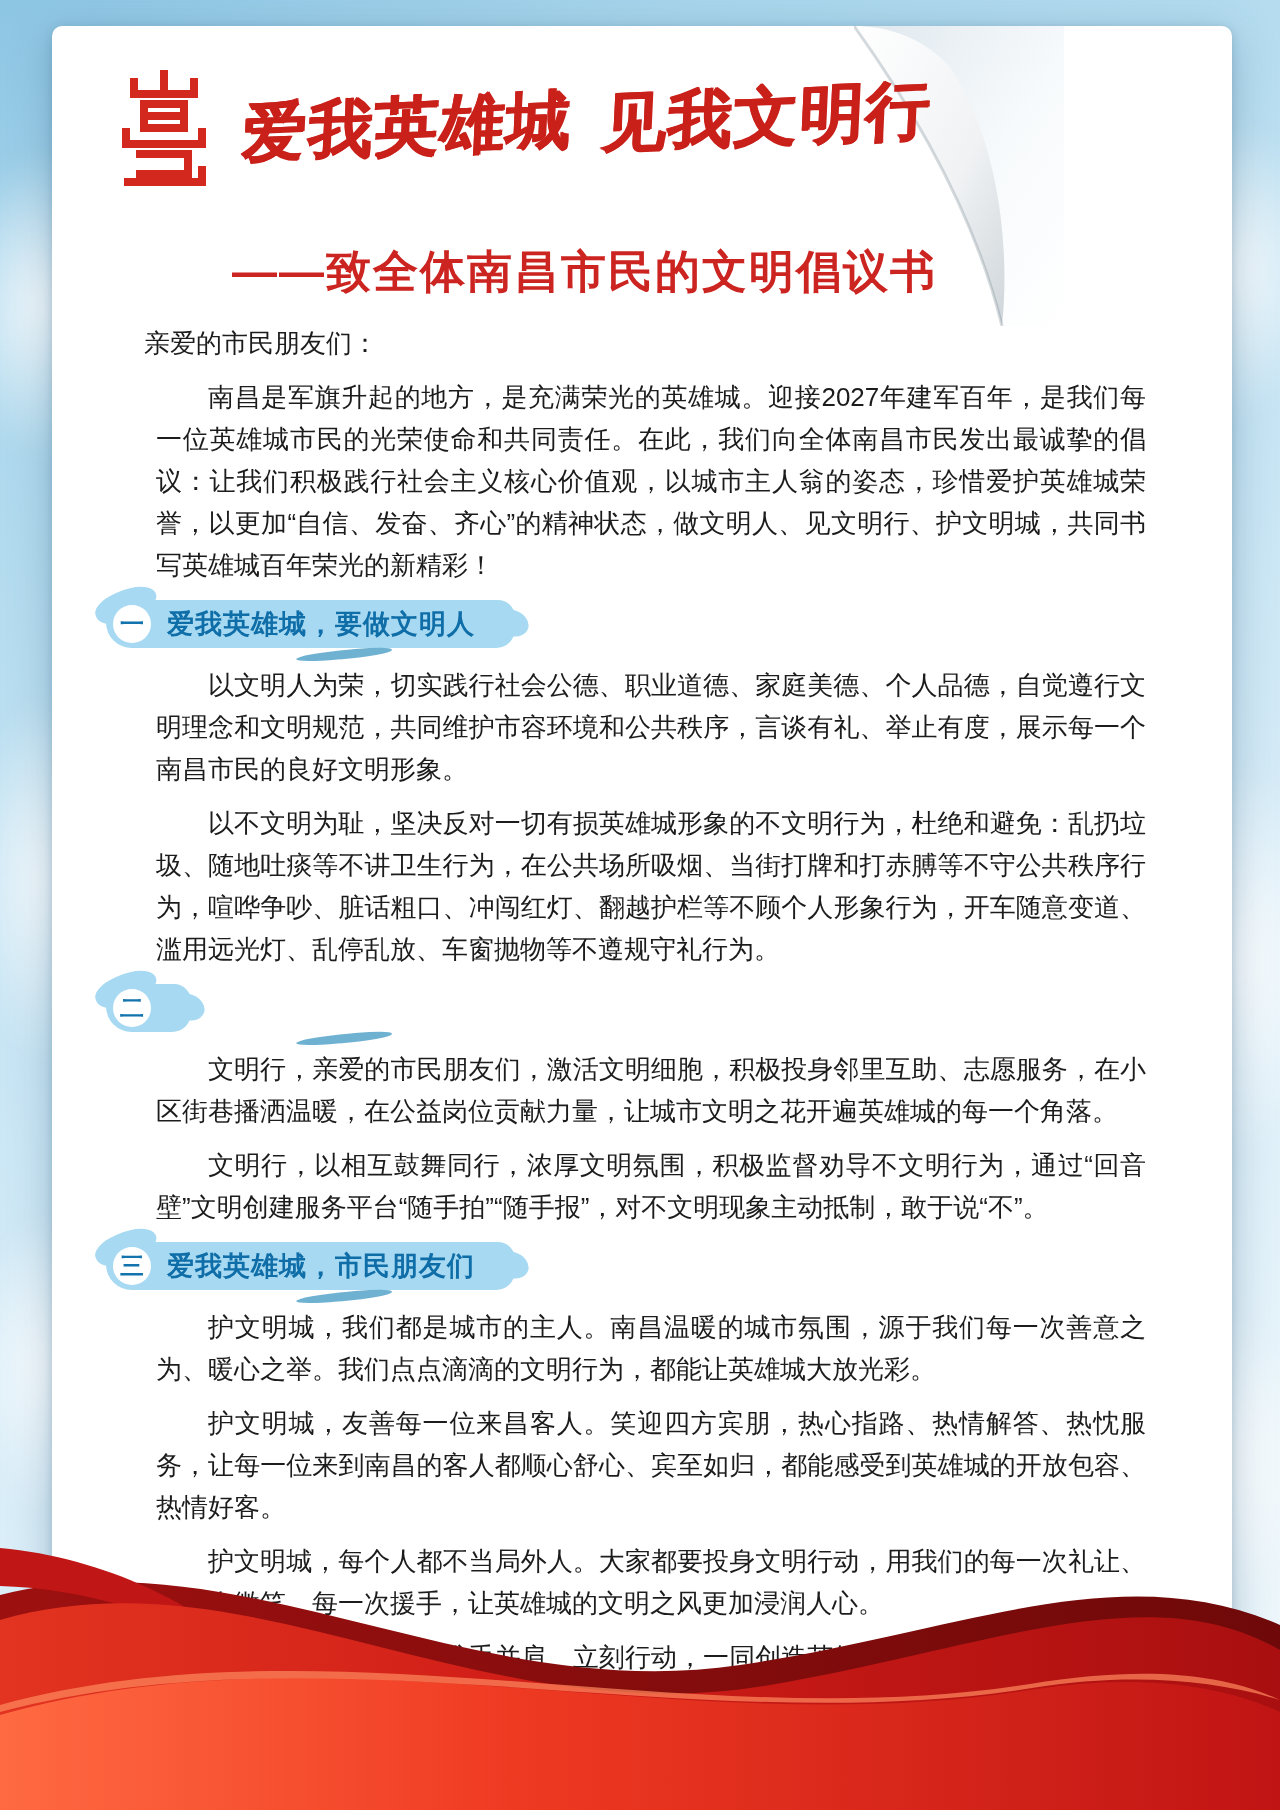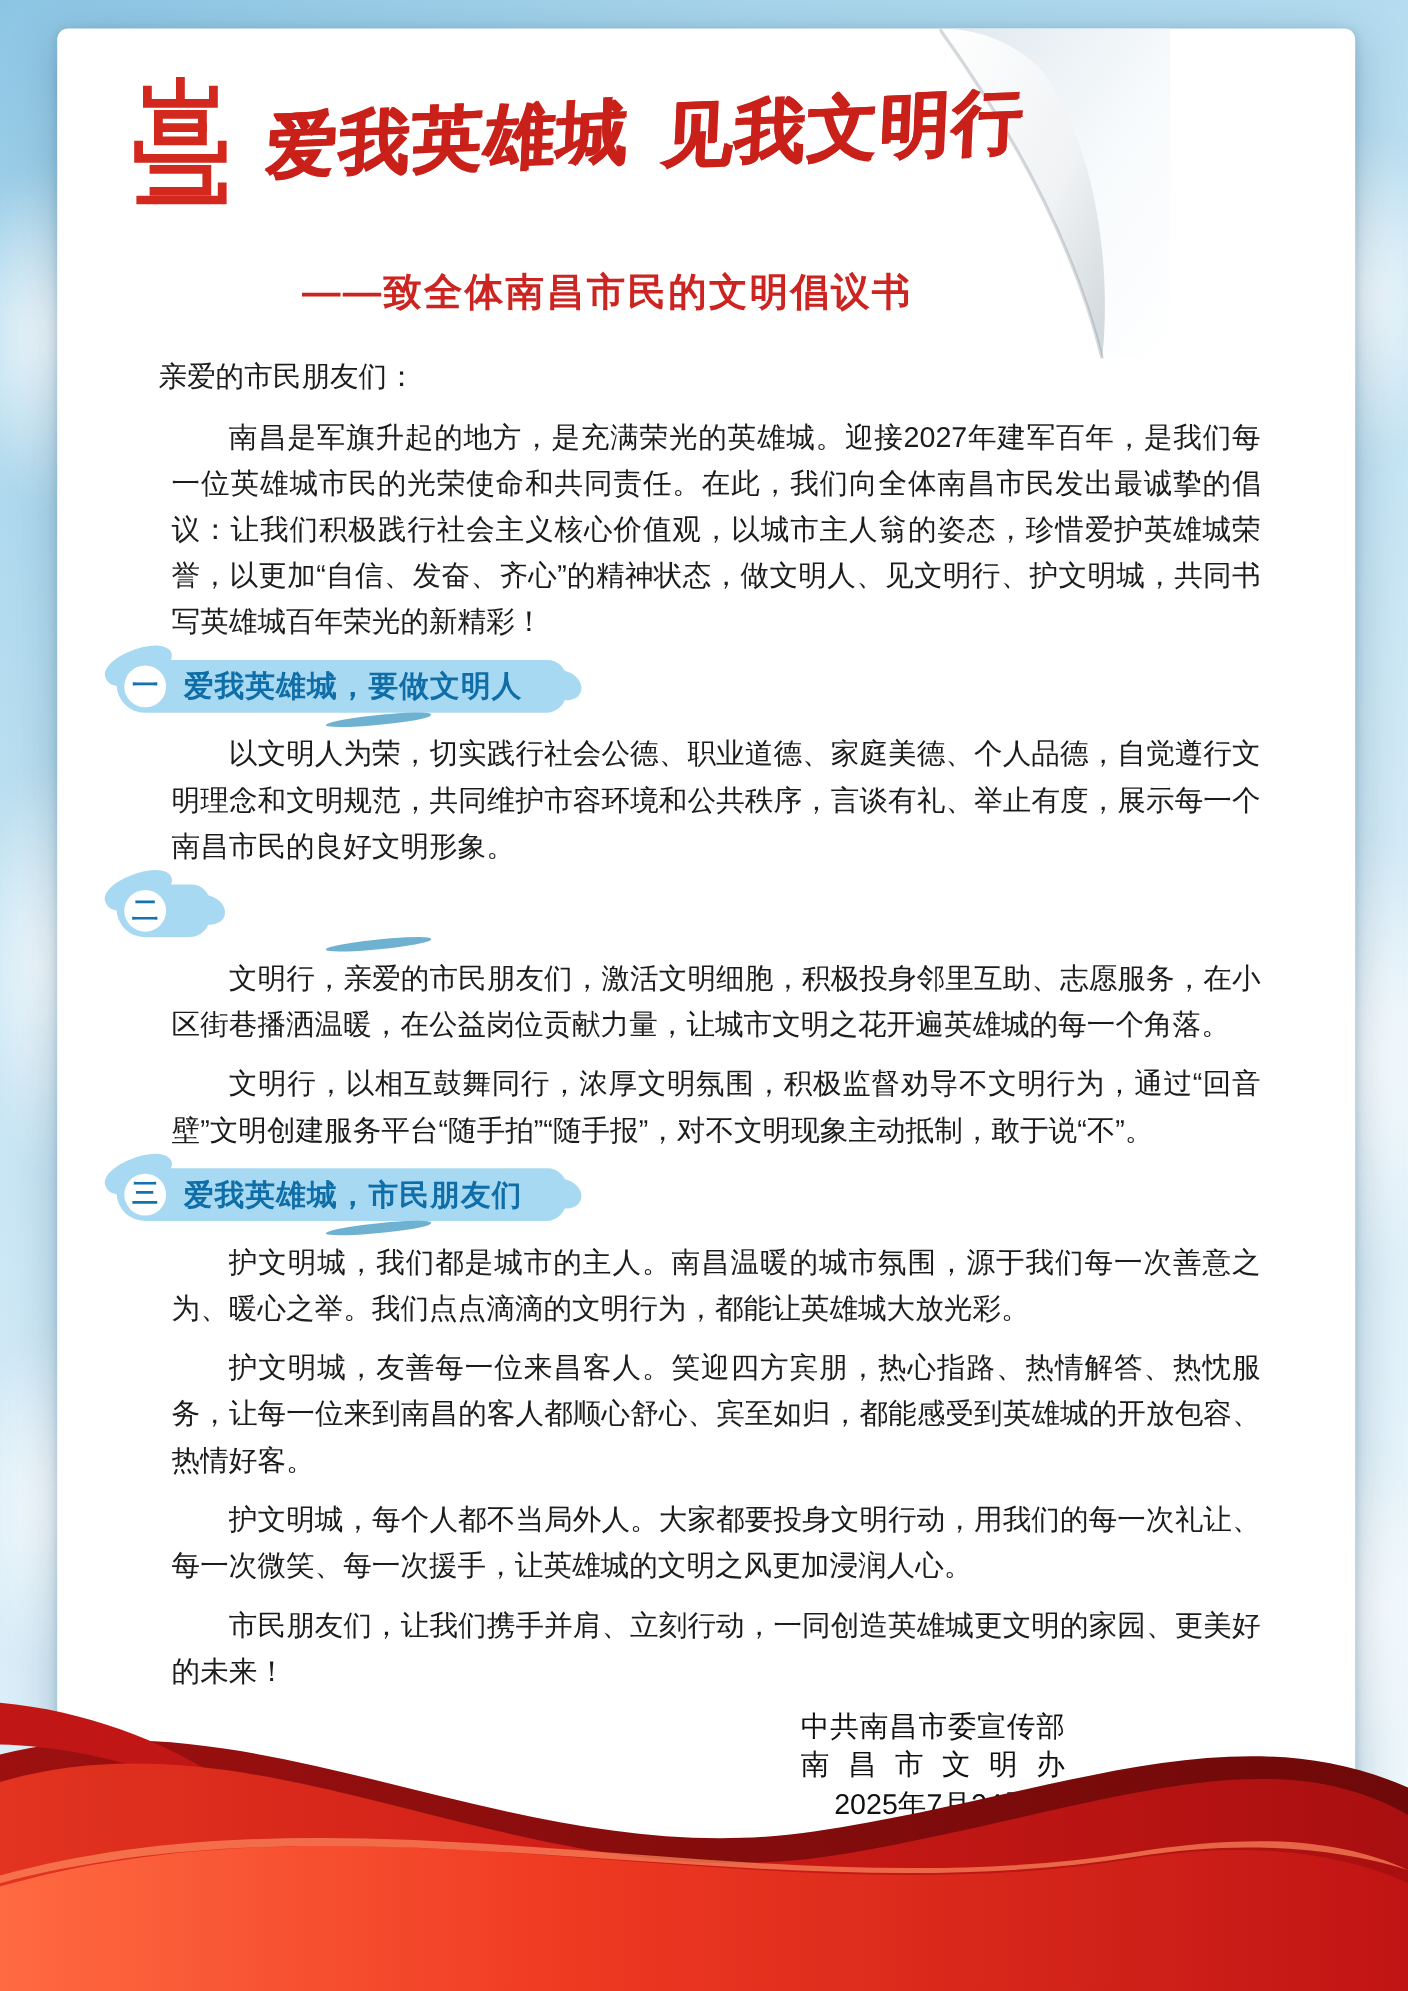--- a/index.html
+++ b/index.html
@@ -36,29 +36,29 @@
   .logo{position:absolute;left:62px;top:44px;width:100px;height:116px;}
   .title{
     position:absolute;left:190px;top:64px;width:790px;white-space:nowrap;
     color:#c9201a;font-weight:900;font-size:64px;letter-spacing:2px;
     transform:rotate(-2.4deg) skewX(-5deg);transform-origin:left center;
     text-shadow:1.5px 0 #c9201a,0 1px #c9201a;
   }
   .title .t2{display:inline-block;margin-left:30px;transform:translateY(5px);}
   .subtitle{
     position:absolute;left:180px;top:216px;width:640px;text-align:center;
-    color:#cc2420;font-weight:700;font-size:35px;letter-spacing:2px;white-space:nowrap;
+    color:#cc2420;font-weight:700;font-size:45px;letter-spacing:2px;white-space:nowrap;
   }
 
   
   .bodycol{
     position:absolute;left:92px;right:74px;top:296px;
     color:#1c1c1c;font-size:26px;line-height:42px;text-align:justify;
   }
-  .salutation{margin:0;font-family:Liberation Serif, serif;}
+  .salutation{margin:0;}
   p.para{margin:12px;text-indent:2em;}
 
   .section-head{position:relative;margin:14px 0 12px -38px;height:52px;}
   .pill{
     position:relative;display:inline-flex;align-items:center;gap:16px;
     height:48px;padding:0 40px 0 7px;background:#a7daf2;
     border-radius:26px 20px 22px 30px;
   }
   .pill::before{ 
     content:"";position:absolute;left:-12px;top:-10px;width:64px;height:30px;
@@ -147,20 +147,21 @@
     <p class="para">南昌是军旗升起的地方，是充满荣光的英雄城。迎接2027年建军百年，是我们每一位英雄城市民的光荣使命和共同责任。在此，我们向全体南昌市民发出最诚挚的倡议：让我们积极践行社会主义核心价值观，以城市主人翁的姿态，珍惜爱护英雄城荣誉，以更加“自信、发奋、齐心”的精神状态，做文明人、见文明行、护文明城，共同书写英雄城百年荣光的新精彩！</p>
 
     <div class="section-head">
       <div class="pill">
         <span class="num-circle">一</span>
         <span class="head-label">爱我英雄城，要做文明人</span>
       </div>
       <span class="swoosh"></span>
     </div>
     <p class="para">以文明人为荣，切实践行社会公德、职业道德、家庭美德、个人品德，自觉遵行文明理念和文明规范，共同维护市容环境和公共秩序，言谈有礼、举止有度，展示每一个南昌市民的良好文明形象。</p>
+    <p class="para">以不文明为耻，坚决反对一切有损英雄城形象的不文明行为，杜绝和避免：乱扔垃圾、随地吐痰等不讲卫生行为，在公共场所吸烟、当街打牌和打赤膊等不守公共秩序行为，喧哗争吵、脏话粗口、冲闯红灯、翻越护栏等不顾个人形象行为，开车随意变道、滥用远光灯、乱停乱放、车窗抛物等不遵规守礼行为。</p>
 
     <div class="section-head">
       <div class="pill">
         <span class="num-circle">二</span>
       </div>
       <span class="swoosh"></span>
     </div>
     <p class="para">文明行，亲爱的市民朋友们，激活文明细胞，积极投身邻里互助、志愿服务，在小区街巷播洒温暖，在公益岗位贡献力量，让城市文明之花开遍英雄城的每一个角落。</p>
     <p class="para">文明行，以相互鼓舞同行，浓厚文明氛围，积极监督劝导不文明行为，通过“回音壁”文明创建服务平台“随手拍”“随手报”，对不文明现象主动抵制，敢于说“不”。</p>
 

